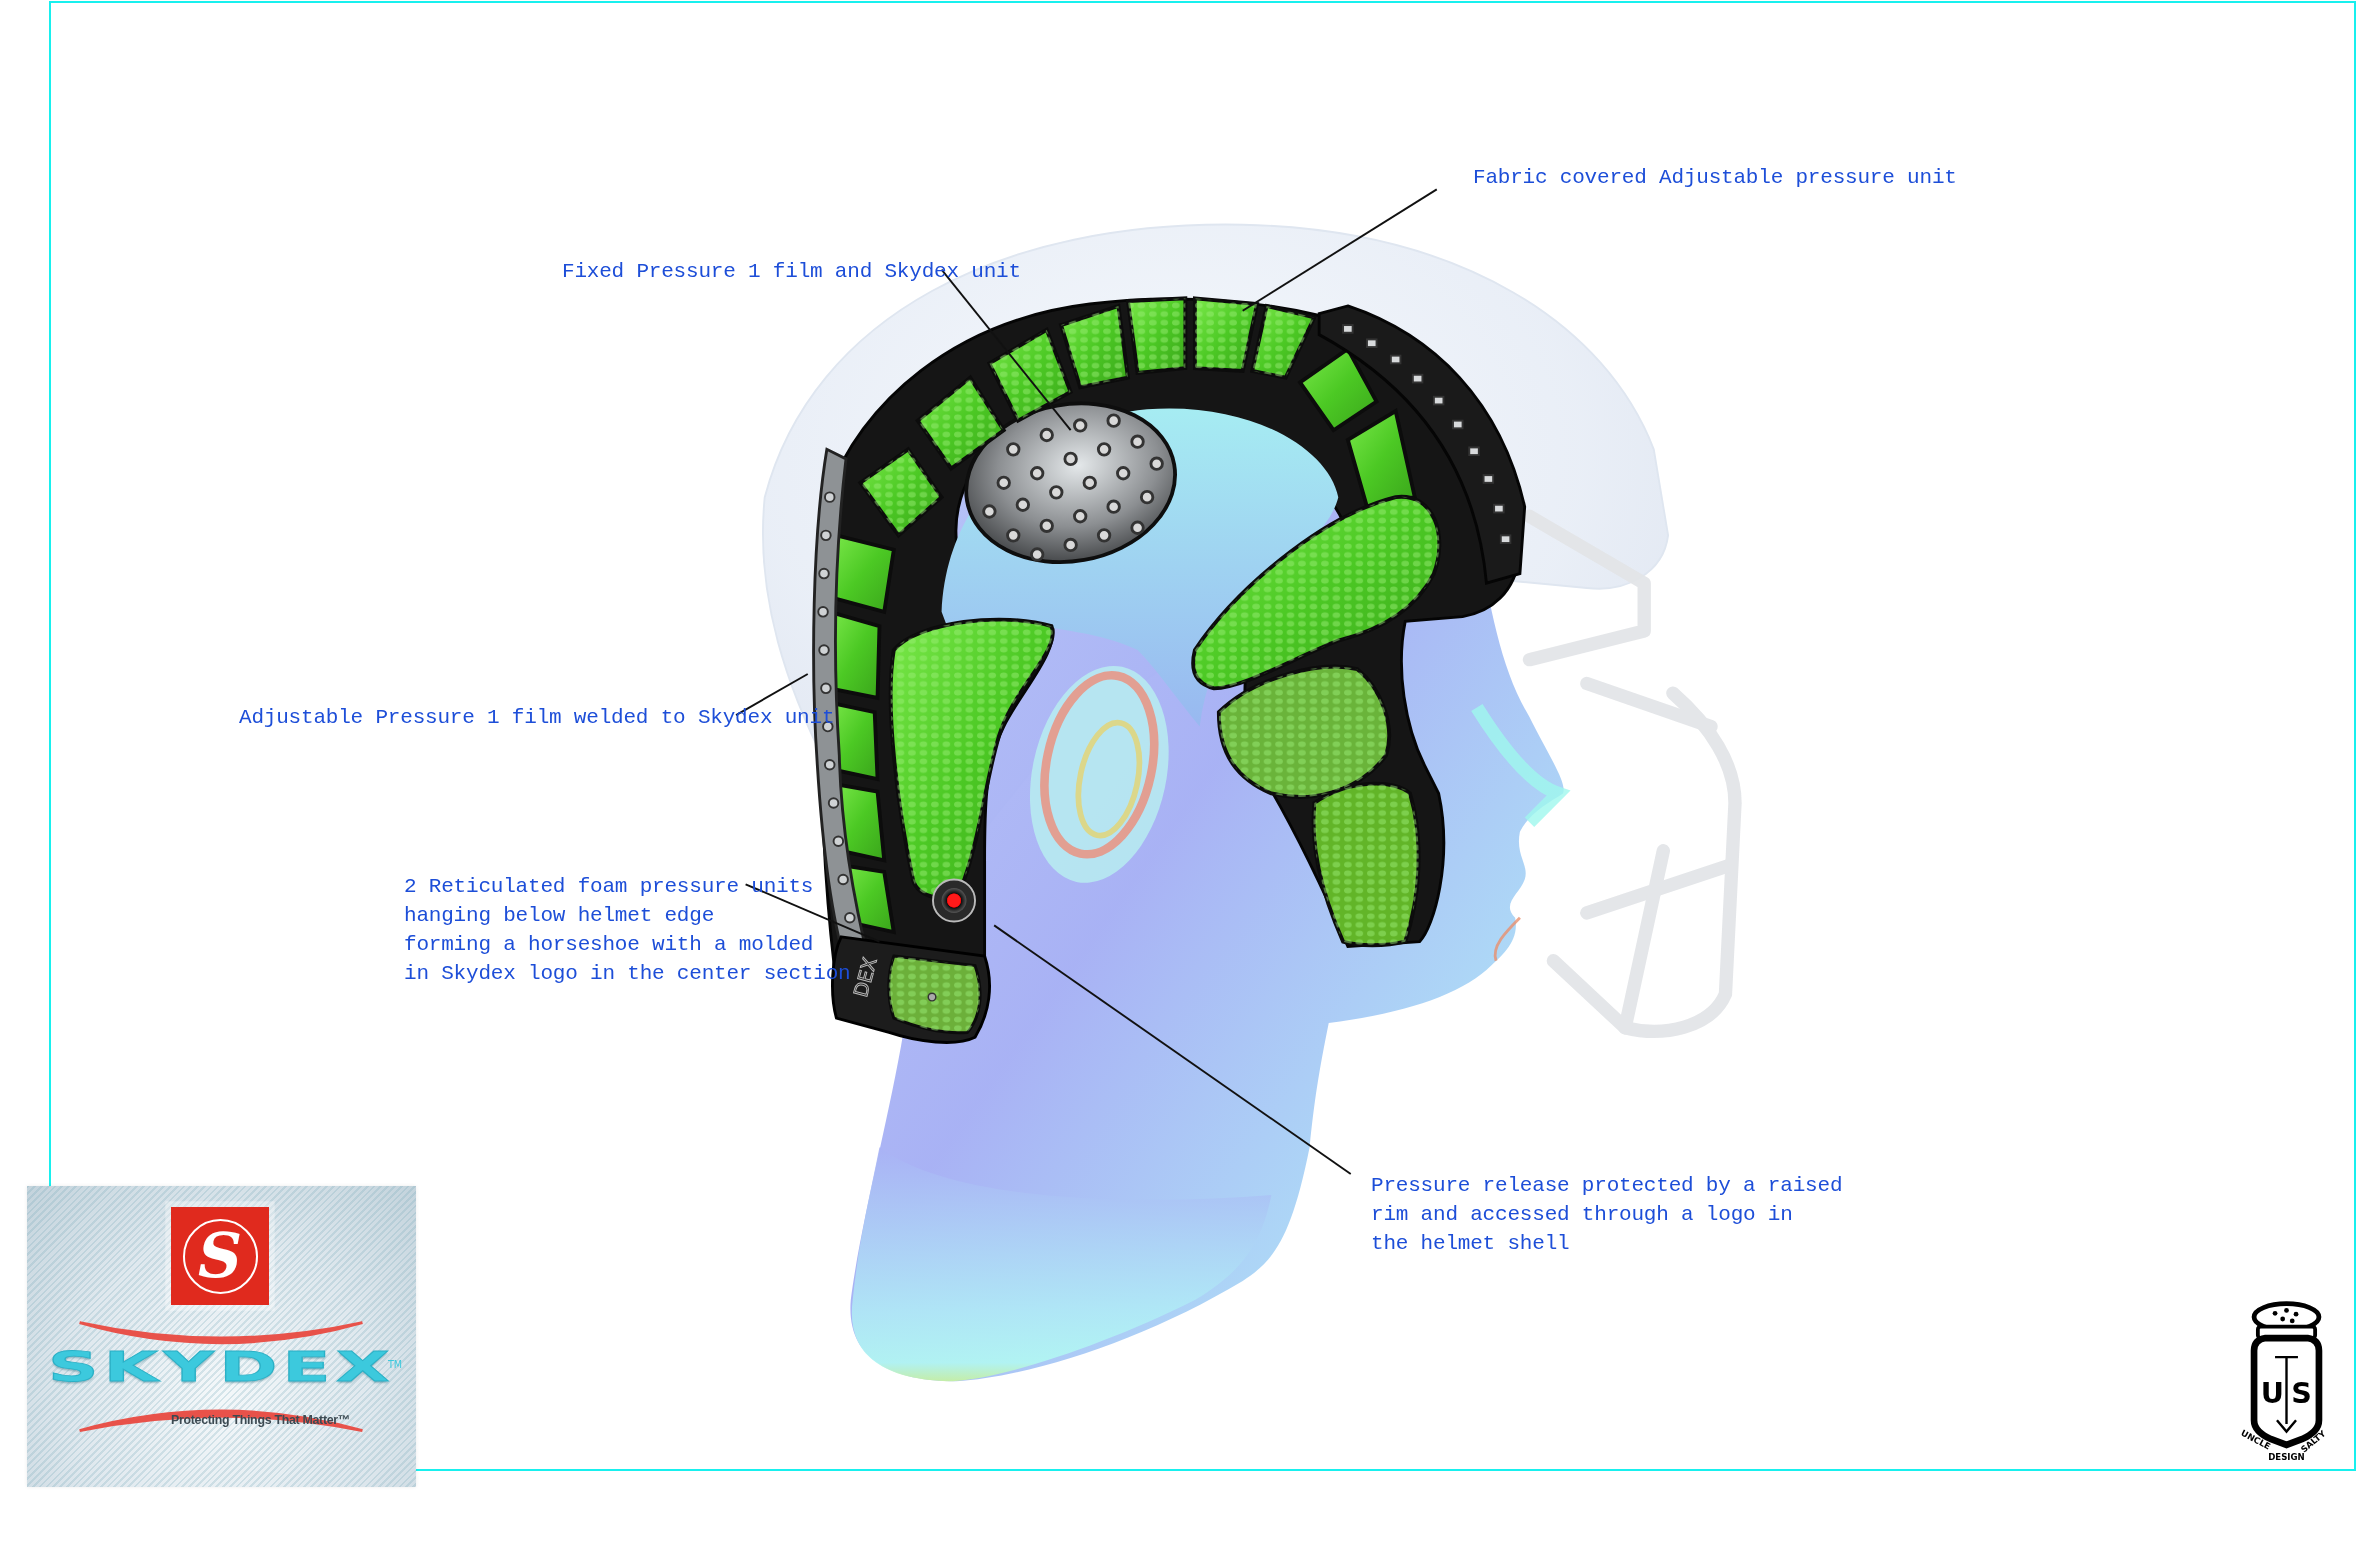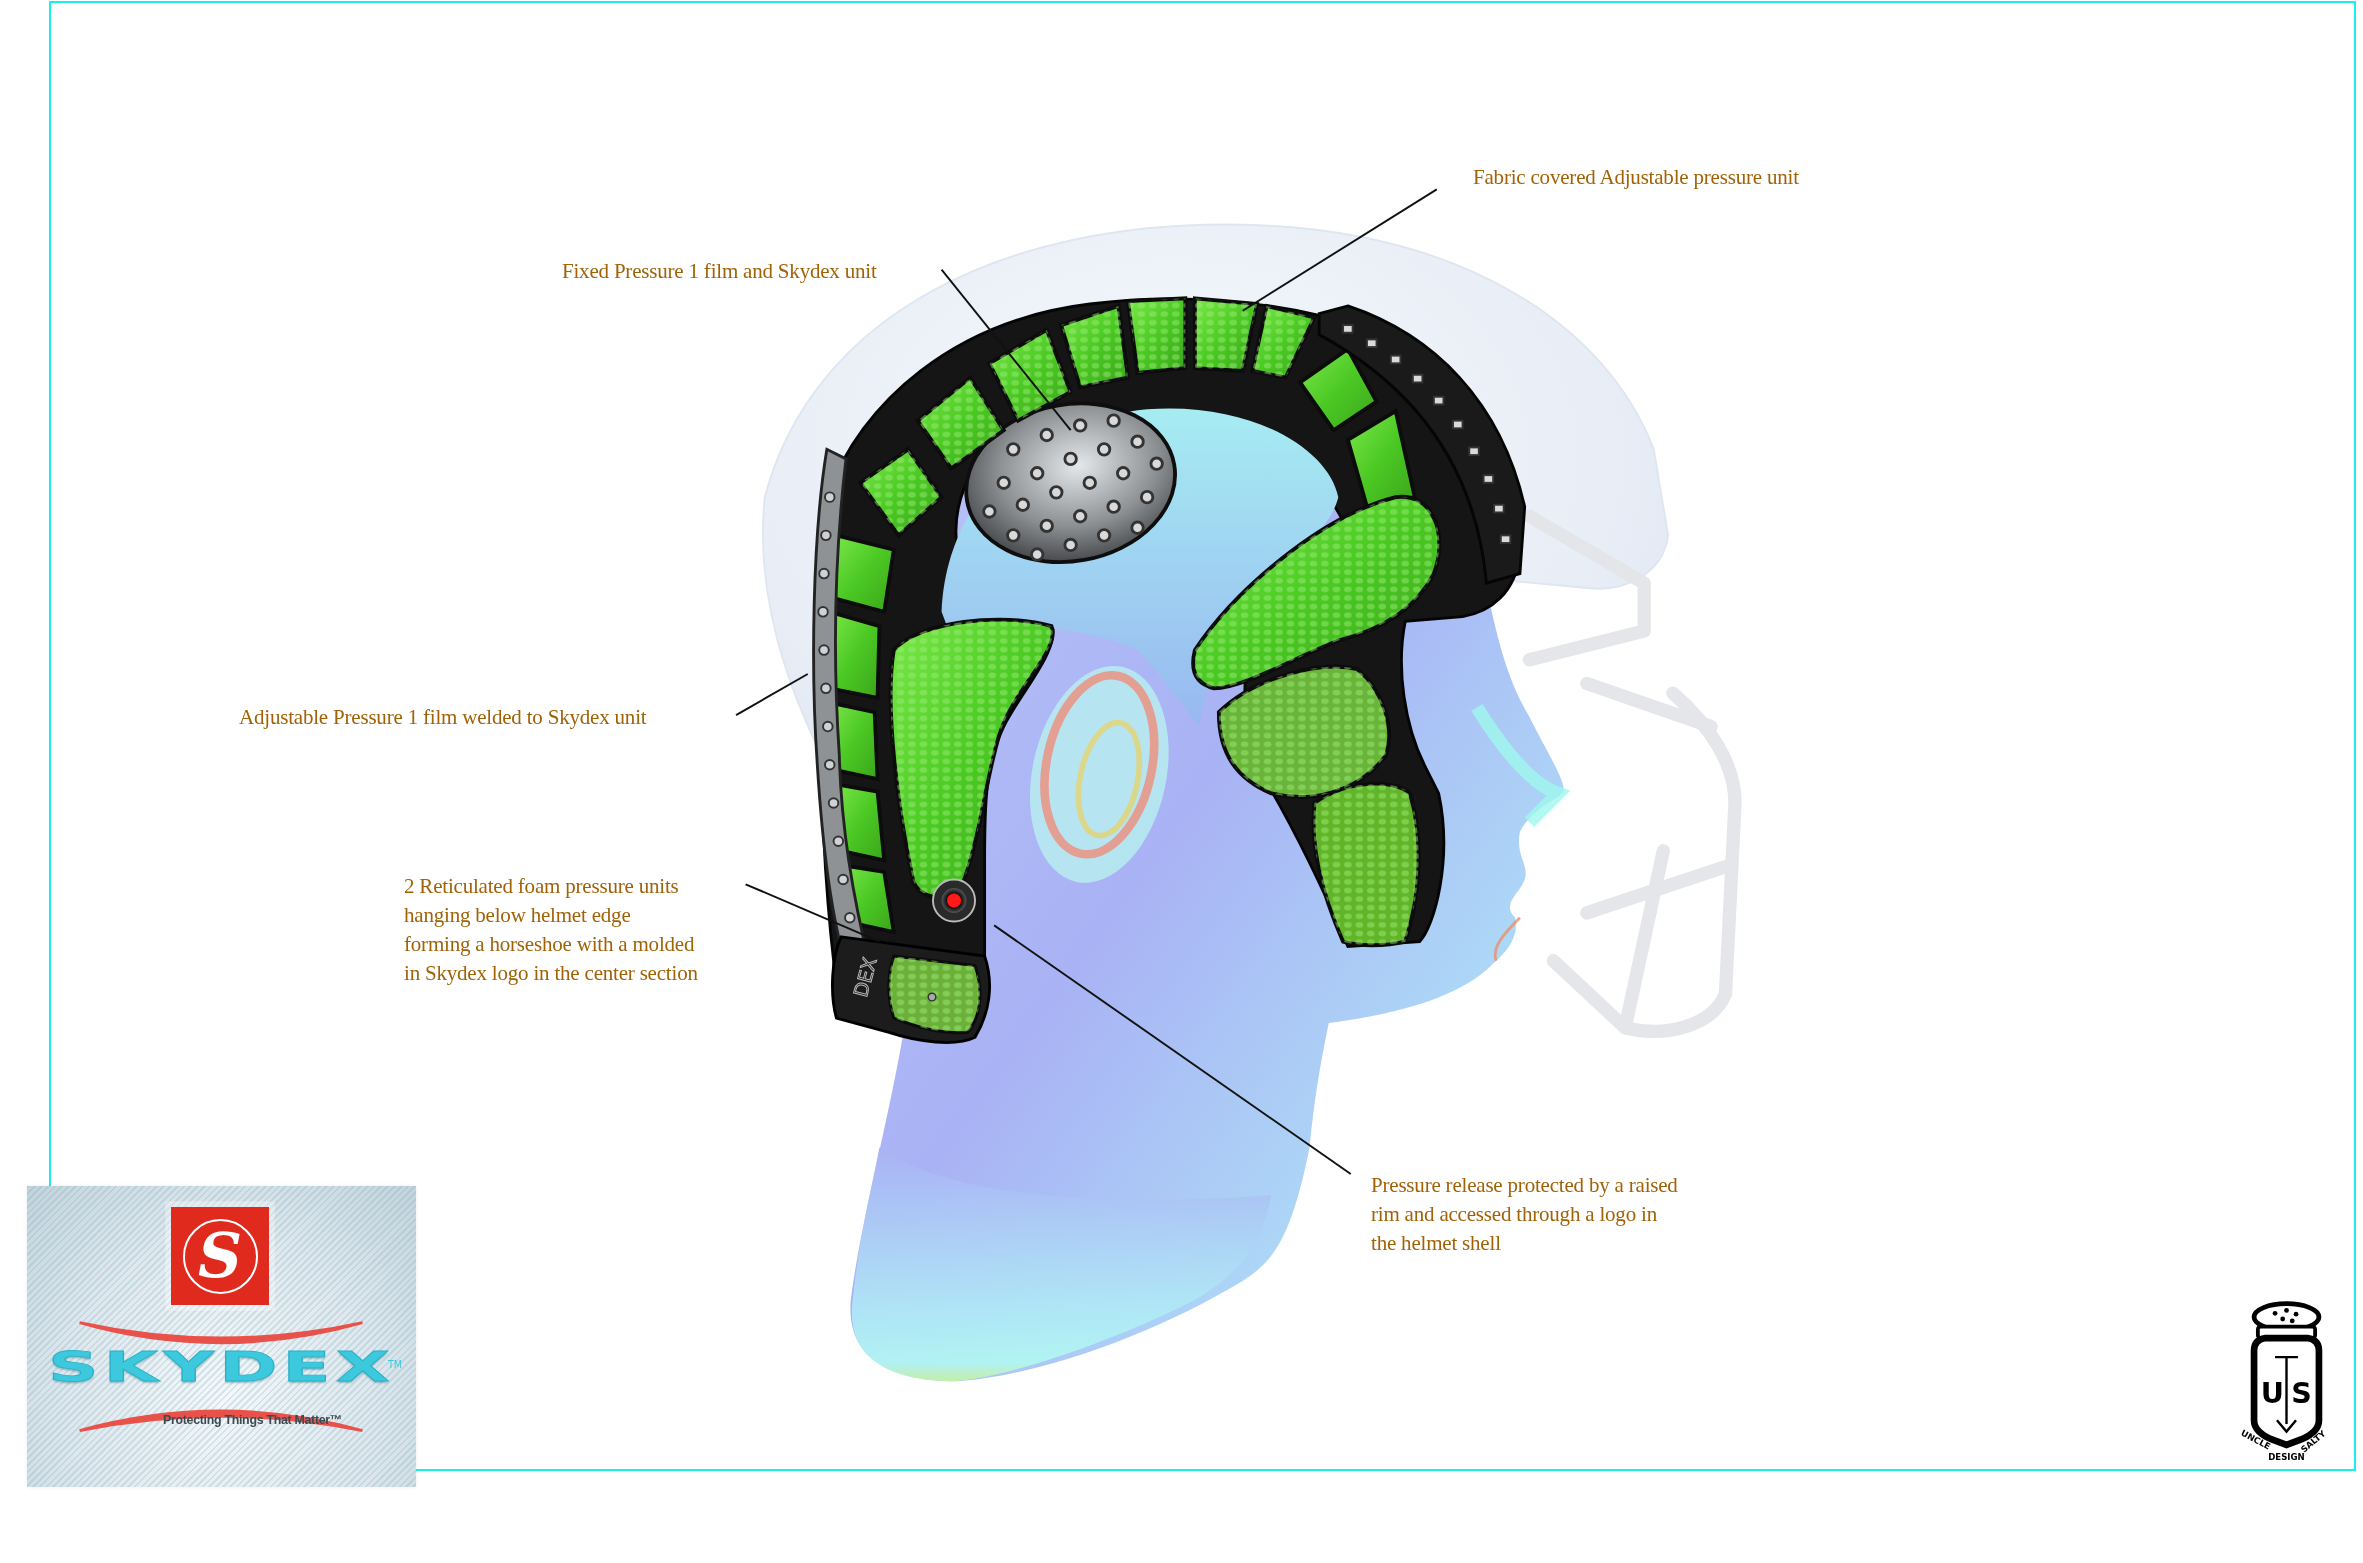--- a/index.html
+++ b/index.html
@@ -1,41 +1,41 @@
 <!DOCTYPE html>
 <html><head>
 <meta charset="utf-8">
 <style>
   html, body { margin:0; padding:0; background:#ffffff; }
   body { width:2364px; height:1564px; position:relative; overflow:hidden;
          font-family:"DejaVu Sans","Liberation Sans",sans-serif; }
   .frame { position:absolute; left:49px; top:1px; width:2307px; height:1470px;
            border:2.9px solid #18f0ee; box-sizing:border-box; }
-  .label { position:absolute; color:#a16207; font-size:21px; line-height:29px; white-space:nowrap;
-           font-family:Liberation Serif, serif; letter-spacing:-0.2px; }
+  .label { position:absolute; color:#1d4ed8; font-size:21px; line-height:29px; white-space:nowrap;
+           font-family:Liberation Mono, monospace; letter-spacing:-0.2px; }
   .ml { white-space:normal; }
   .ml div { white-space:nowrap; }
   svg.art { position:absolute; left:0; top:0; }
   .skydex { position:absolute; left:27px; top:1186px; width:389px; height:301px;
             background:
               repeating-linear-gradient(135deg, rgba(120,170,185,0.25) 0 1.9px, rgba(255,255,255,0) 1.9px 4.8px),
               radial-gradient(ellipse at 50% 70%, #f4f8fa 0%, #dfe8ee 55%, #c3d3dc 100%);
             box-shadow: 0 0 3.8px rgba(0,0,0,0.08); }
   .sky-badge { position:absolute; left:144px; top:21px; width:98px; height:98px; background:#e02a1e;
                box-shadow: 0 0 0 5.7px rgba(255,255,255,0.35); }
   .sky-badge .ring { position:absolute; left:11.5px; top:11.5px; width:71px; height:71px; border:2.9px solid #ffffff;
                      border-radius:50%; }
   .sky-badge .s { position:absolute; left:0; top:3.8px; width:98px; text-align:center; color:#fff;
                   font:italic bold 61px/90px "DejaVu Serif",serif; }
   .sky-word { position:absolute; left:0; top:153px; width:389px; text-align:center;
               font:bold 52px/57px "DejaVu Sans",sans-serif; letter-spacing:3.8px;
               color:#3cc9dd; -webkit-text-stroke:1px #2ab0c6; transform:scaleX(1.35) scaleY(0.78);
               text-shadow:0 1.9px 1.9px rgba(0,90,110,0.35); }
   .sky-tm { position:absolute; left:361px; top:173px; font-size:9.6px; color:#3cc9dd; }
-  .sky-tag { position:absolute; left:0; top:227px; width:451px; text-align:center;
+  .sky-tag { position:absolute; left:8px; top:227px; width:451px; text-align:center;
              font:bold 12.4px/15.3px "Liberation Sans",sans-serif; color:#3c4a52; letter-spacing:-0.3px; }
   .salty { position:absolute; left:2233px; top:1298px; width:107px; height:167px; }
 </style>
 </head>
 <body>
 
 <div class="frame"></div>
 
 <svg class="art" width="2364" height="1564" viewBox="0 0 2473 1636">
   <defs>

